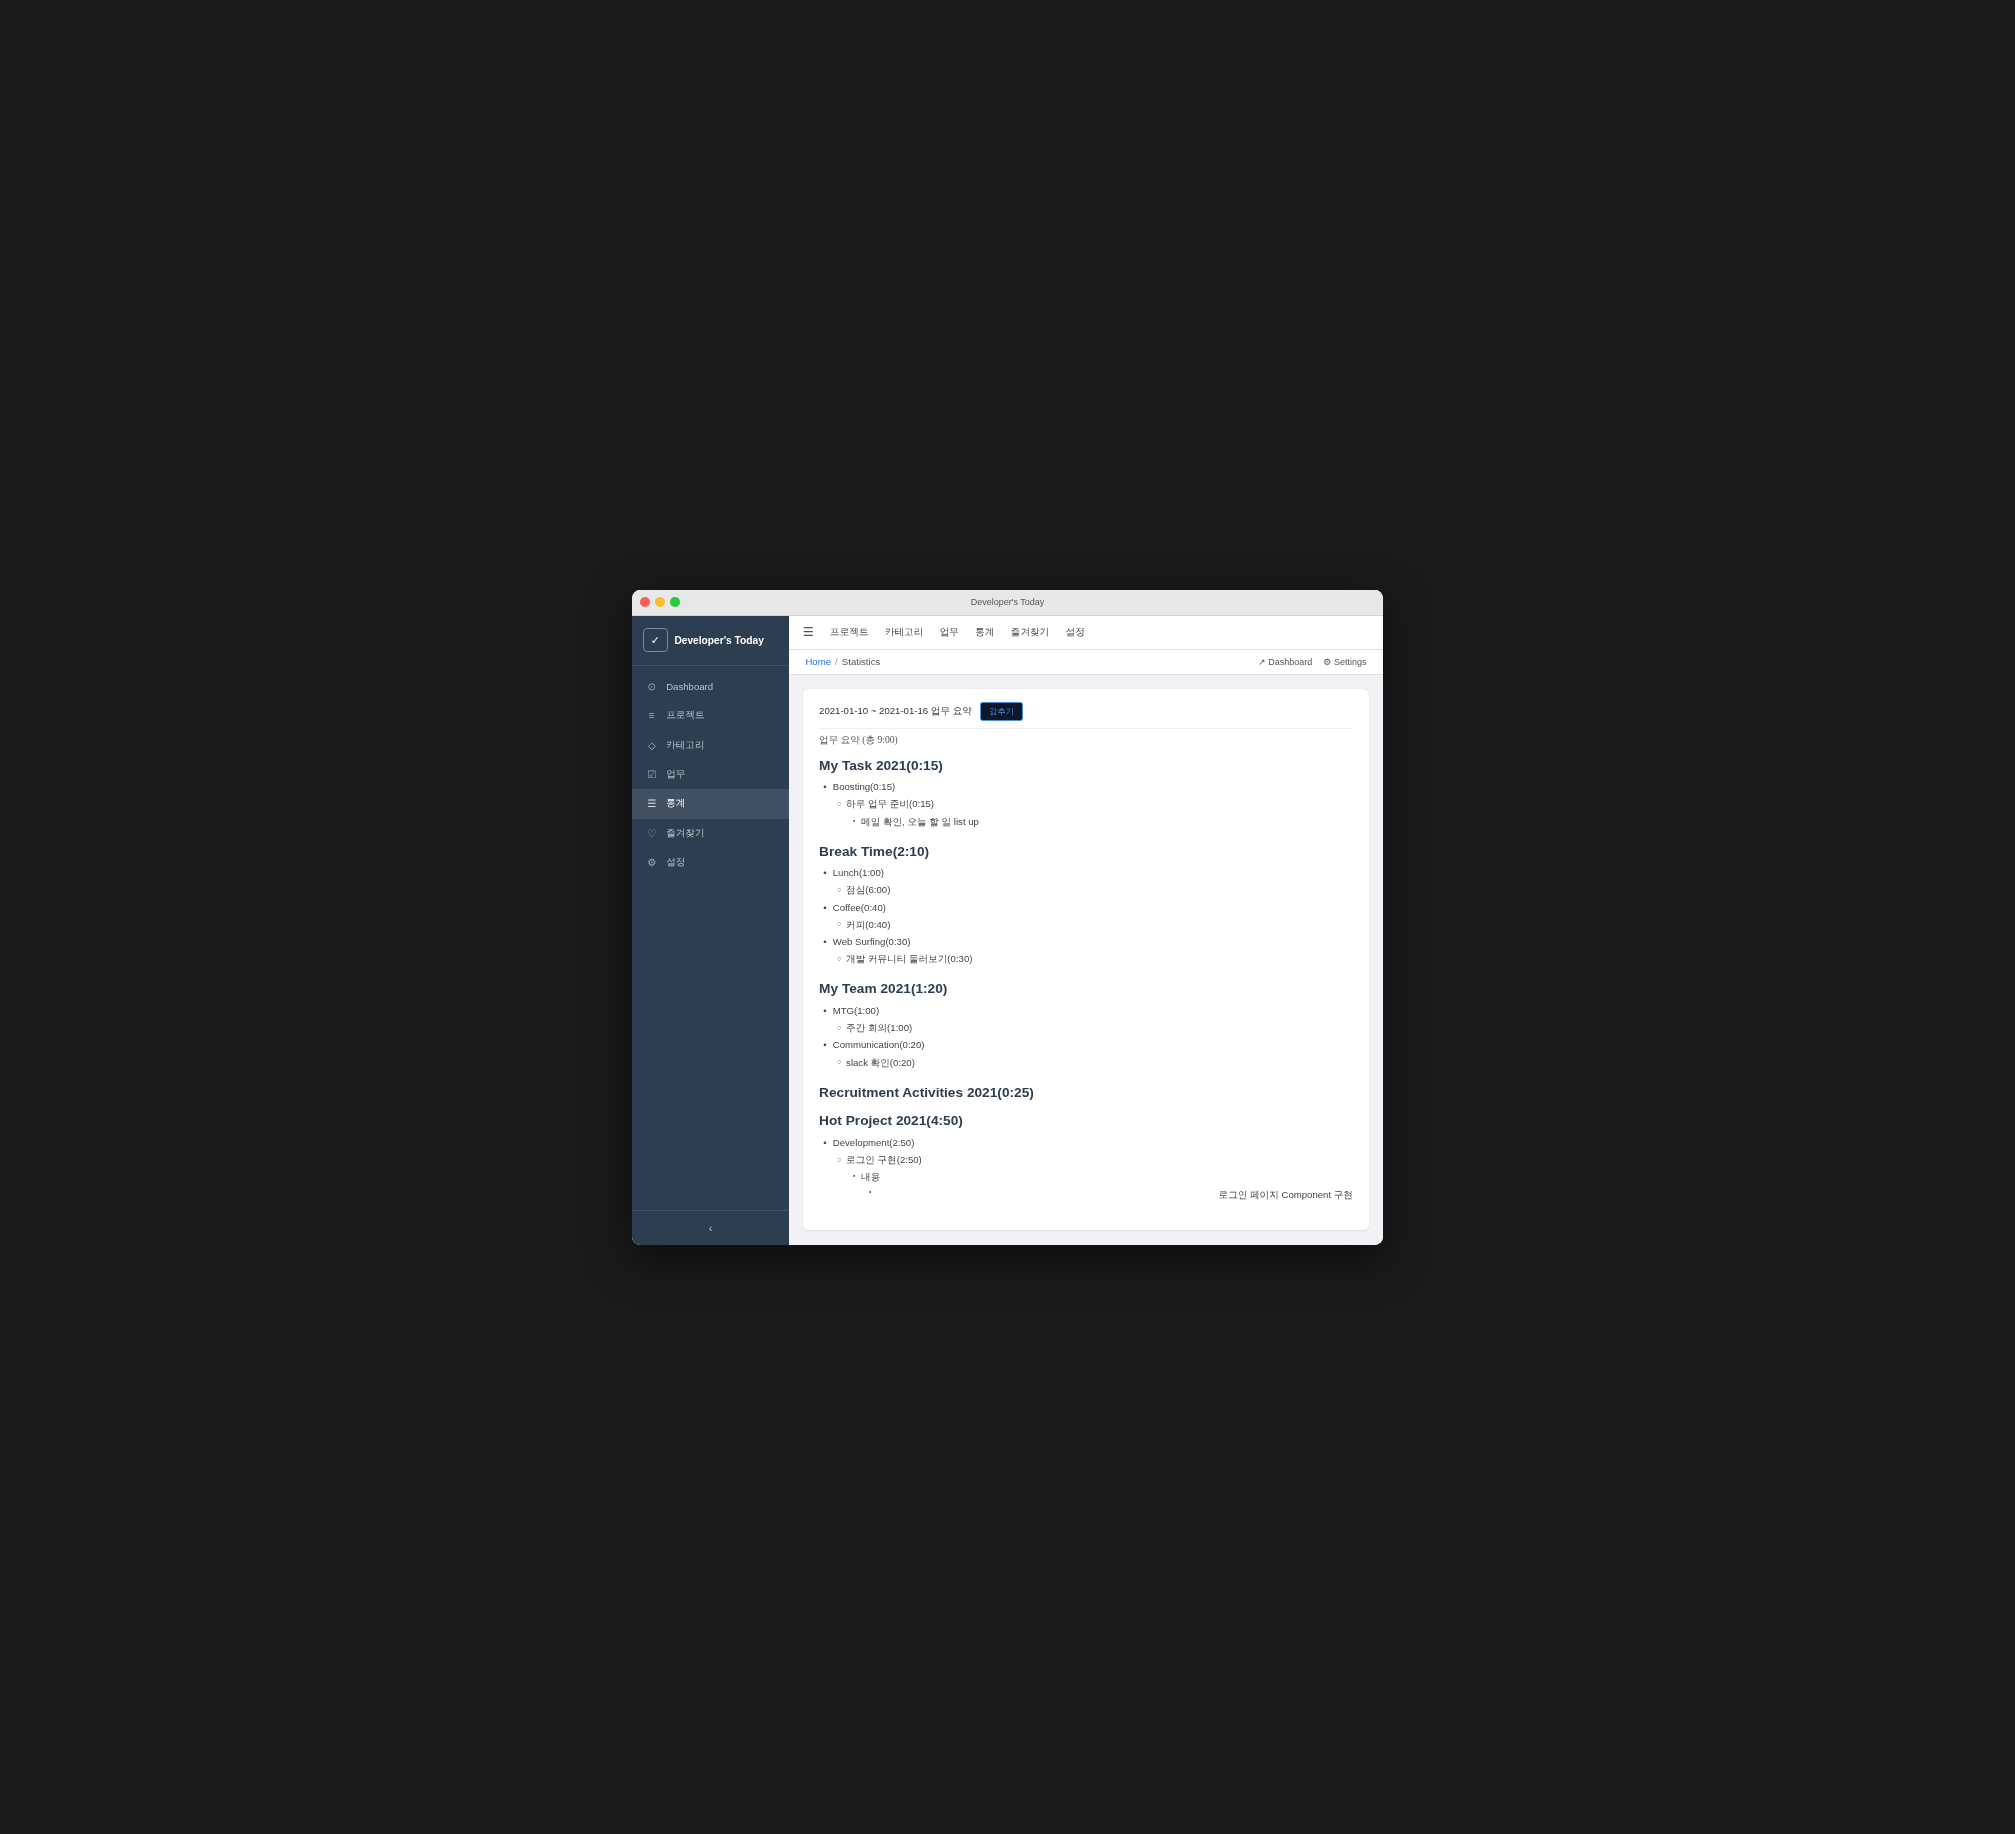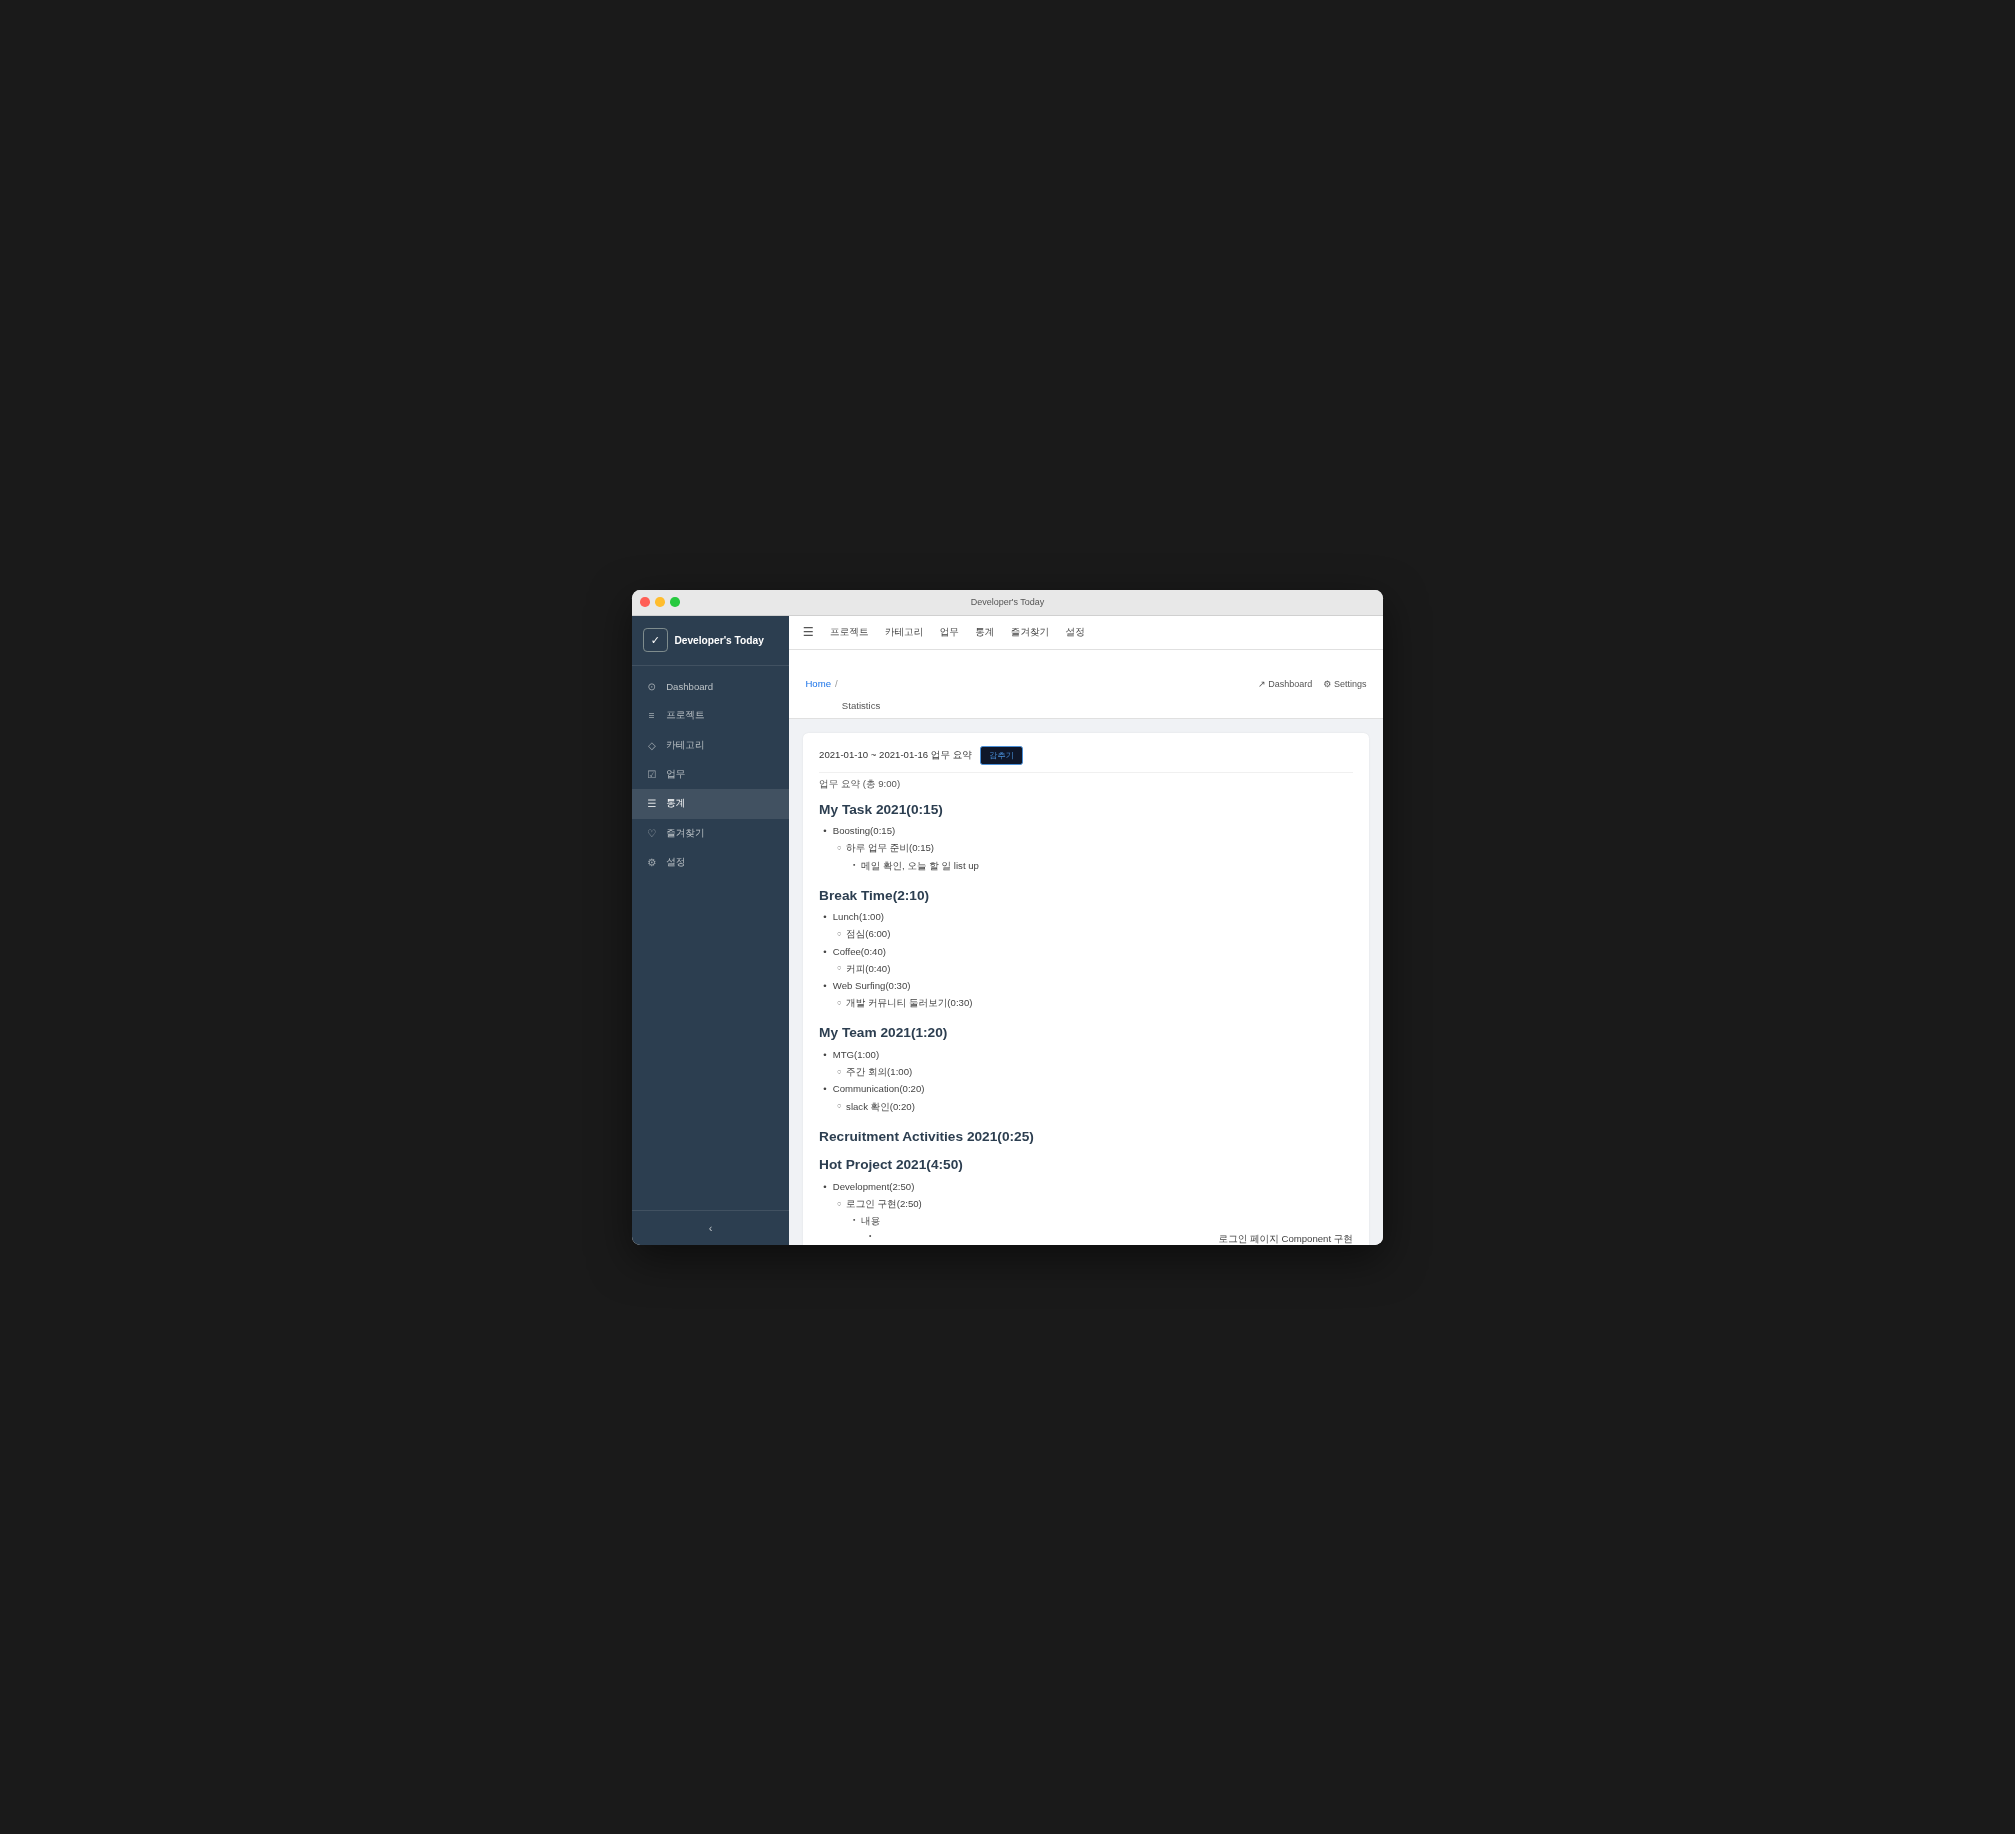--- a/index.html
+++ b/index.html
@@ -177,21 +177,20 @@
     }
     .breadcrumb-link {
       color: #1a73e8;
       cursor: pointer;
     }
     .breadcrumb-sep {
       color: #999;
     }
     .breadcrumb-current {
       color: #555;
-      margin-top: 44px;
     }
     .breadcrumb-actions {
       display: flex;
       align-items: center;
       gap: 11px;
       font-size: 9px;
       color: #555;
     }
     .breadcrumb-action {
       display: flex;
@@ -240,20 +239,21 @@
       color: #4a90d9;
       padding: 2.7px 8.2px;
       border-radius: 2.7px;
       font-size: 8.2px;
       cursor: pointer;
     }
     .summary-total {
       font-size: 9.6px;
       color: #555;
       margin-bottom: 11px;
+      font-family: Liberation Serif, serif;
     }
     
     .task-section {
       margin-bottom: 13.7px;
     }
     .task-section-title {
       font-size: 13.7px;
       font-weight: 700;
       color: #2c3e50;
       margin-bottom: 5.5px;

